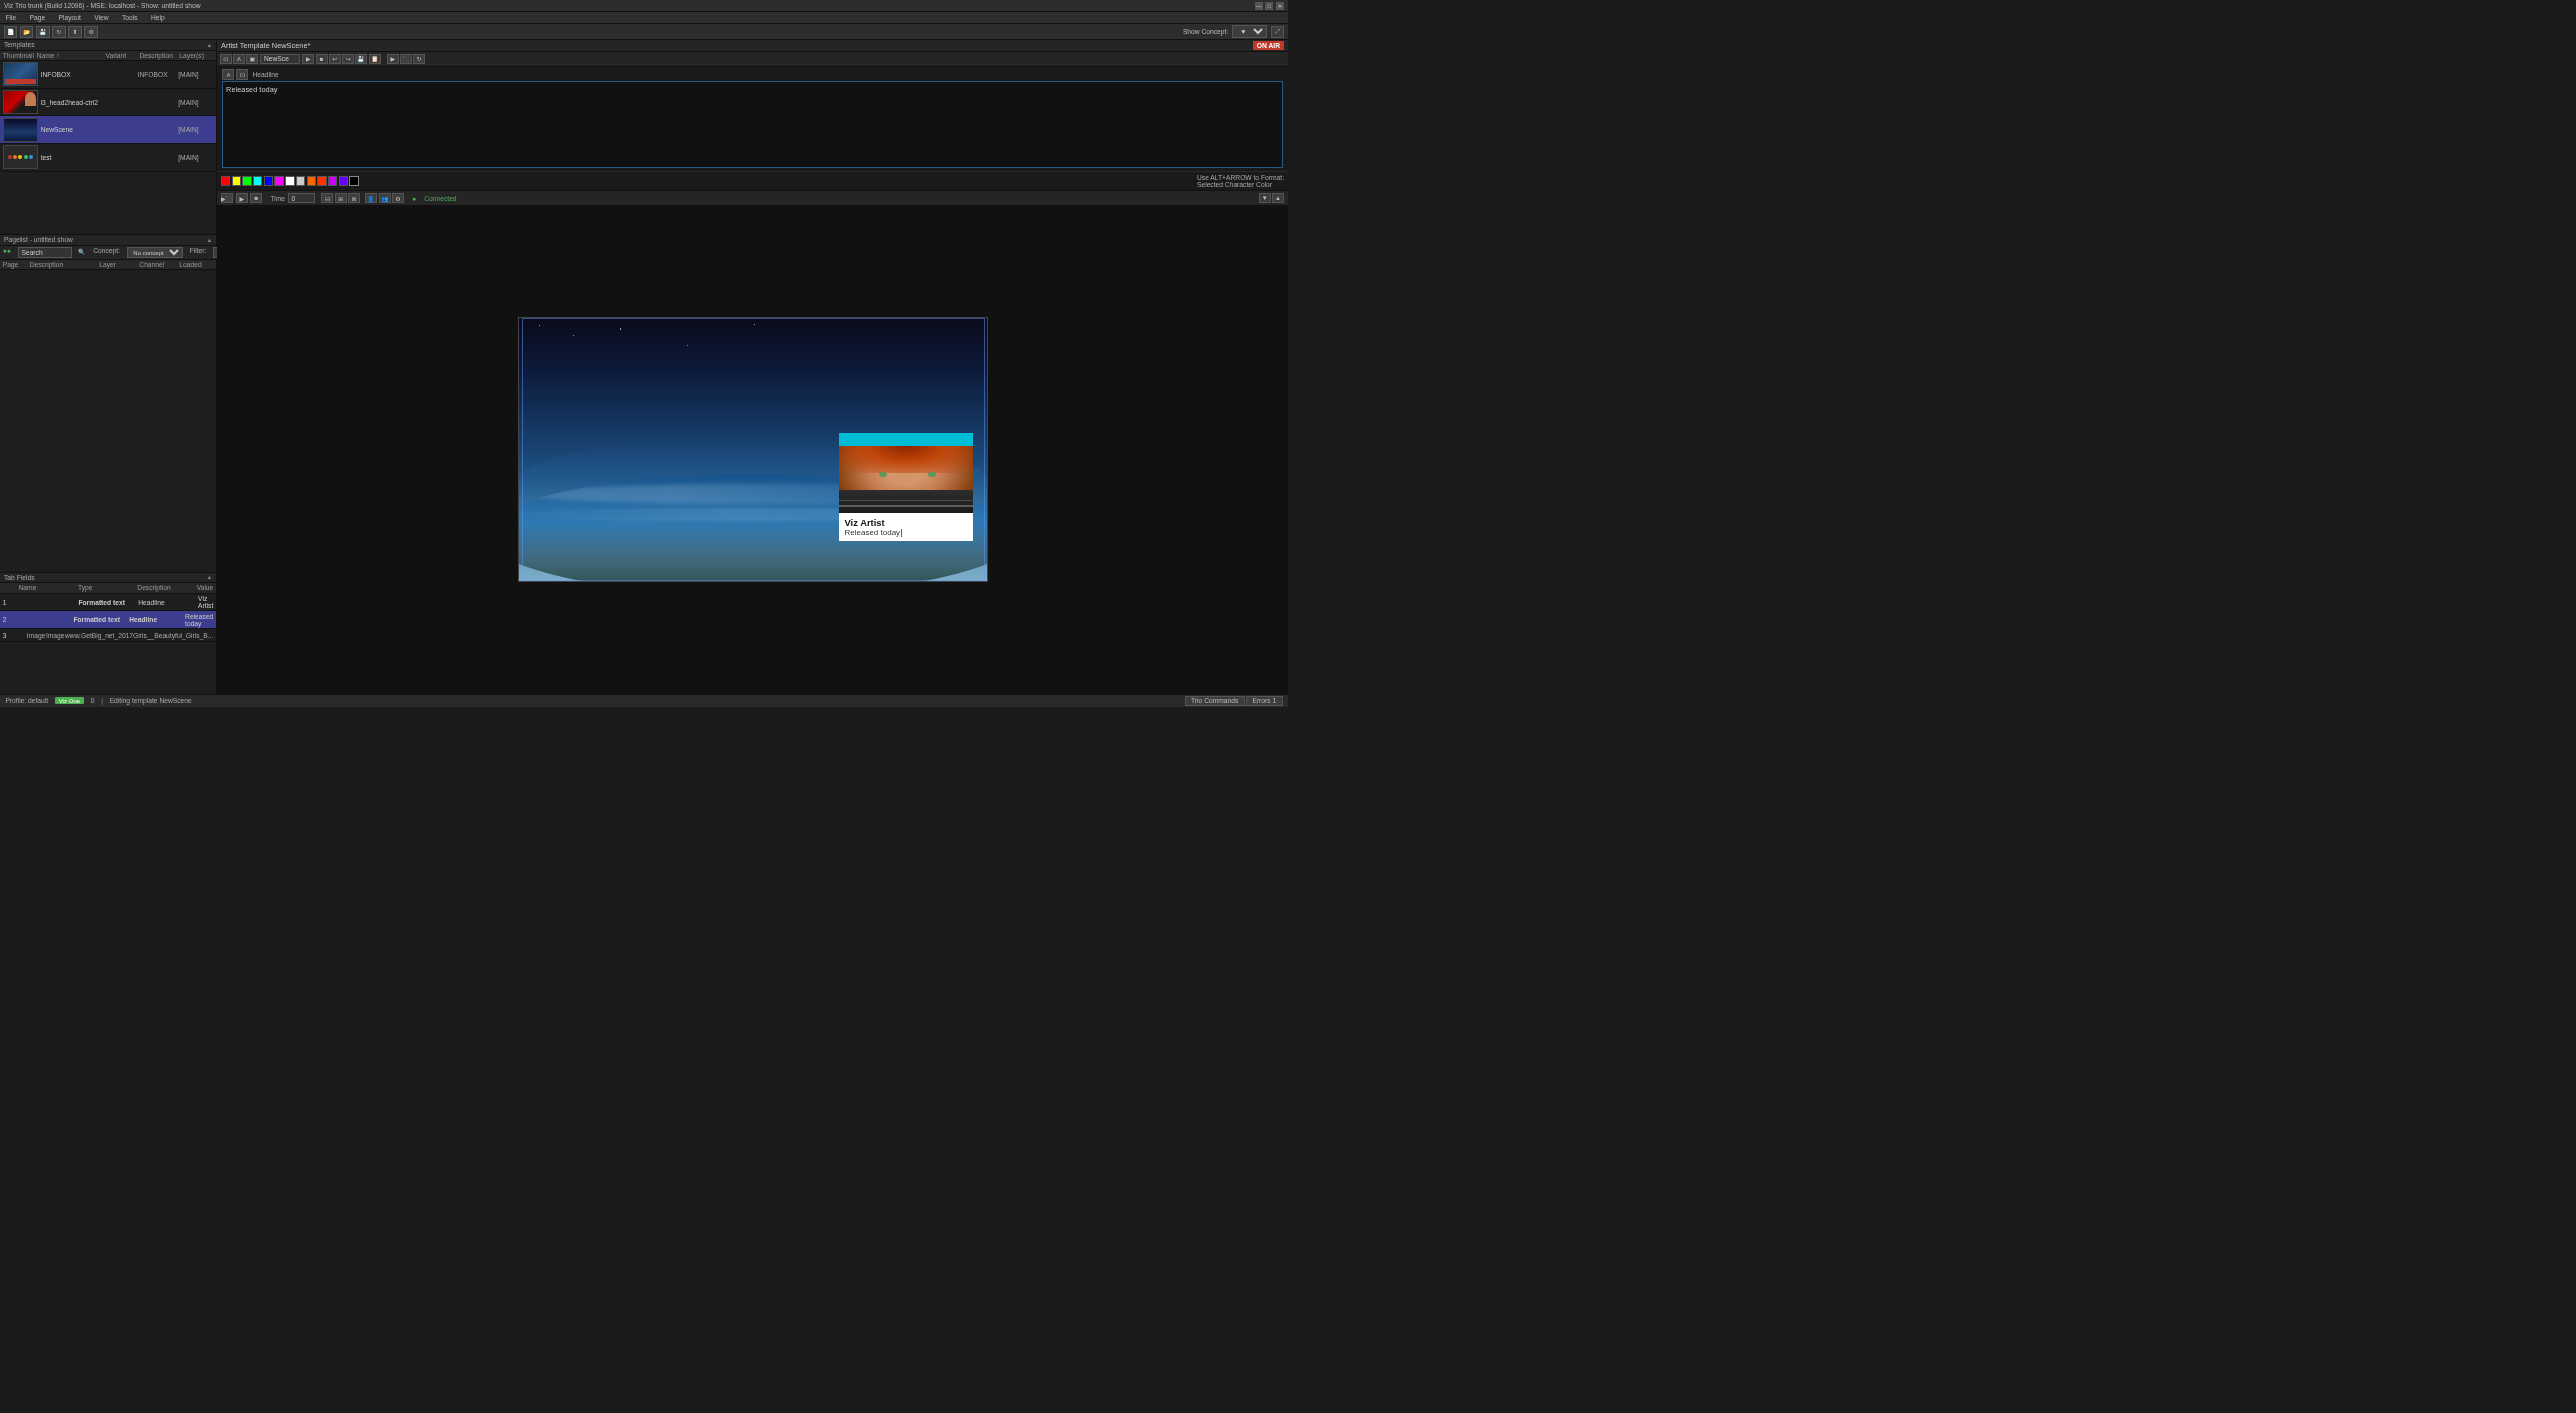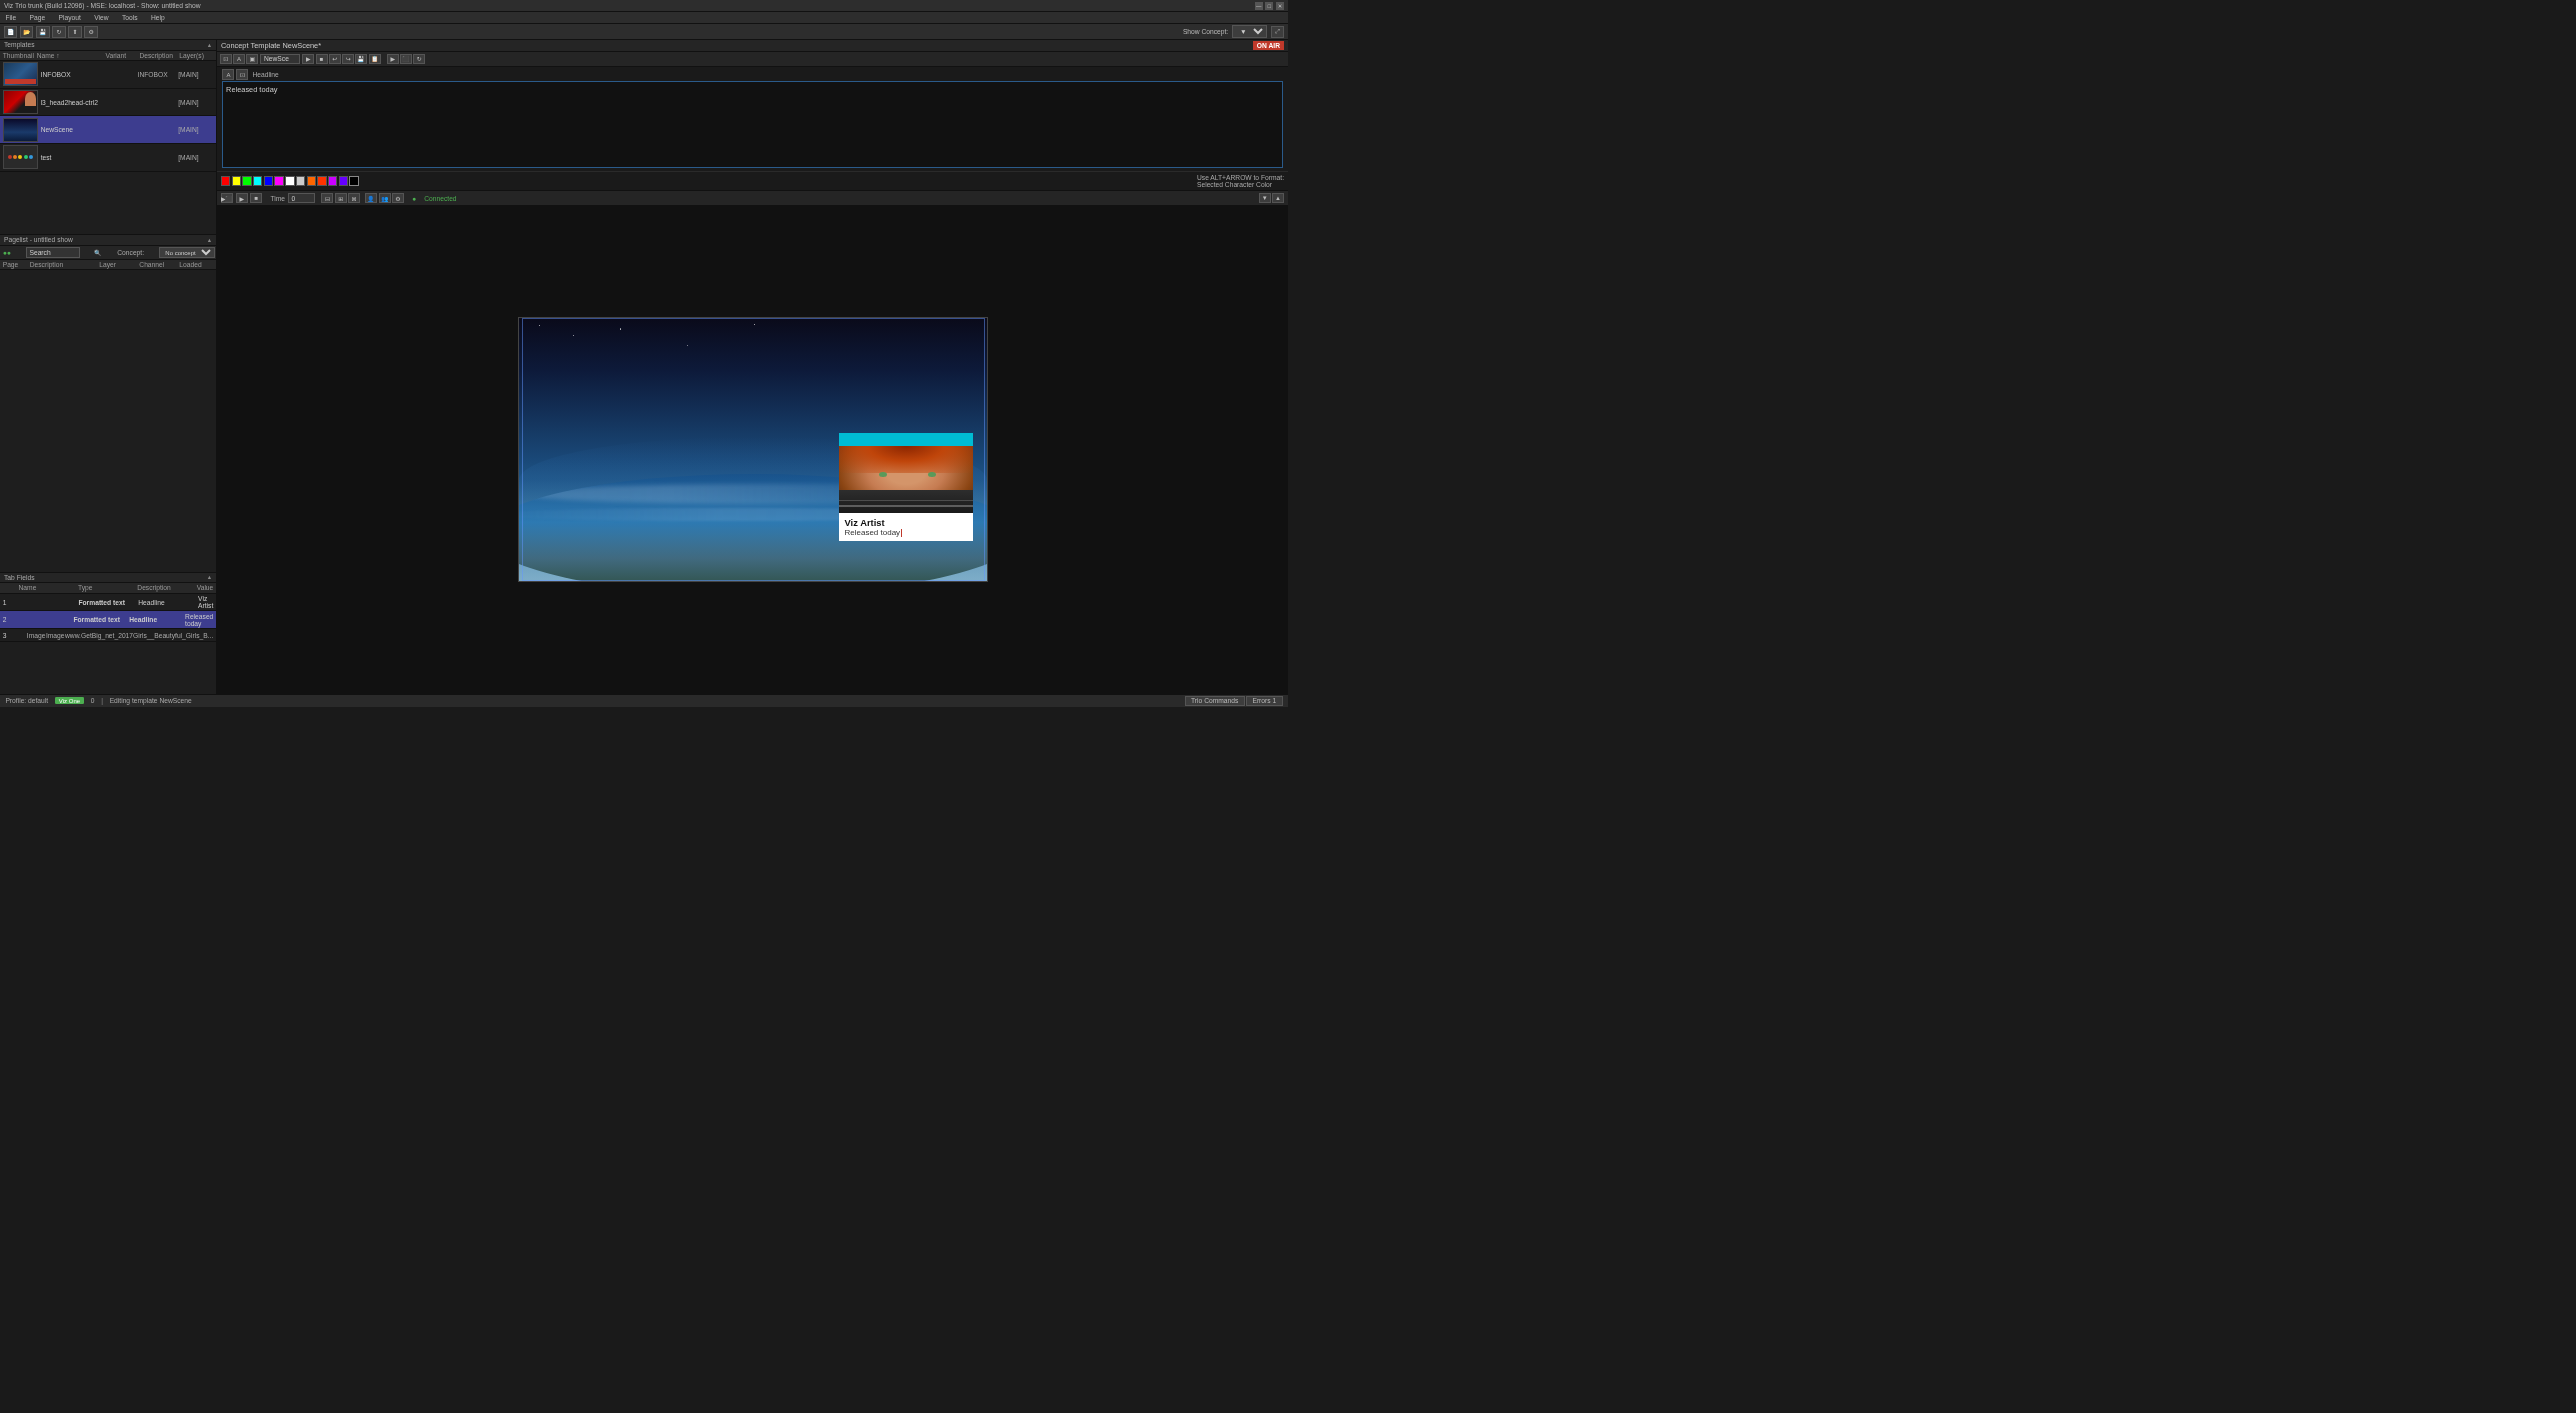--- a/index.html
+++ b/index.html
@@ -202,22 +202,22 @@
       display: flex;
       flex-direction: column;
       border-bottom: 0.7px solid #111;
       min-height: 0;
     }
     .pagelist-toolbar {
       background: #252525;
       border-bottom: 0.7px solid #111;
       padding: 1.3px 2.7px;
       display: flex;
-      align-items: center;
-      gap: 15px;
+      align-items: flex-start;
+      gap: 7px;
     }
     .pagelist-toolbar-btn {
       width: 9.4px; height: 9.4px;
       background: none;
       border: none;
       color: #aaa;
       font-size: 6px;
       cursor: pointer;
     }
     .green-dot { color: #4caf50; font-size: 6.7px; }
@@ -725,21 +725,21 @@
           <span class="tf-cell tf-val dim">www.GetBig_net_2017Girls__Beautyful_Girls_B...</span>
         </div>
       </div>
     </div>
 
   </div>
 
   <div class="right-panel">
 
     <div class="right-top-bar">
-      <span style="font-size:7.4px;color:#ccc;">Concept Template NewScene*</span>
+      <span style="font-size:7.4px;color:#ccc;">Artist Template NewScene*</span>
       <span class="on-air-badge" style="margin-left:auto;">ON AIR</span>
     </div>
 
     <div class="editor-toolbar">
       <div style="display:flex;align-items:center;gap:1.3px;">
         <button class="editor-btn">⊡</button>
         <button class="editor-btn">A</button>
         <button class="editor-btn">▣</button>
       </div>
       <input class="editor-toolbar-input" type="text" value="NewSce" style="">

